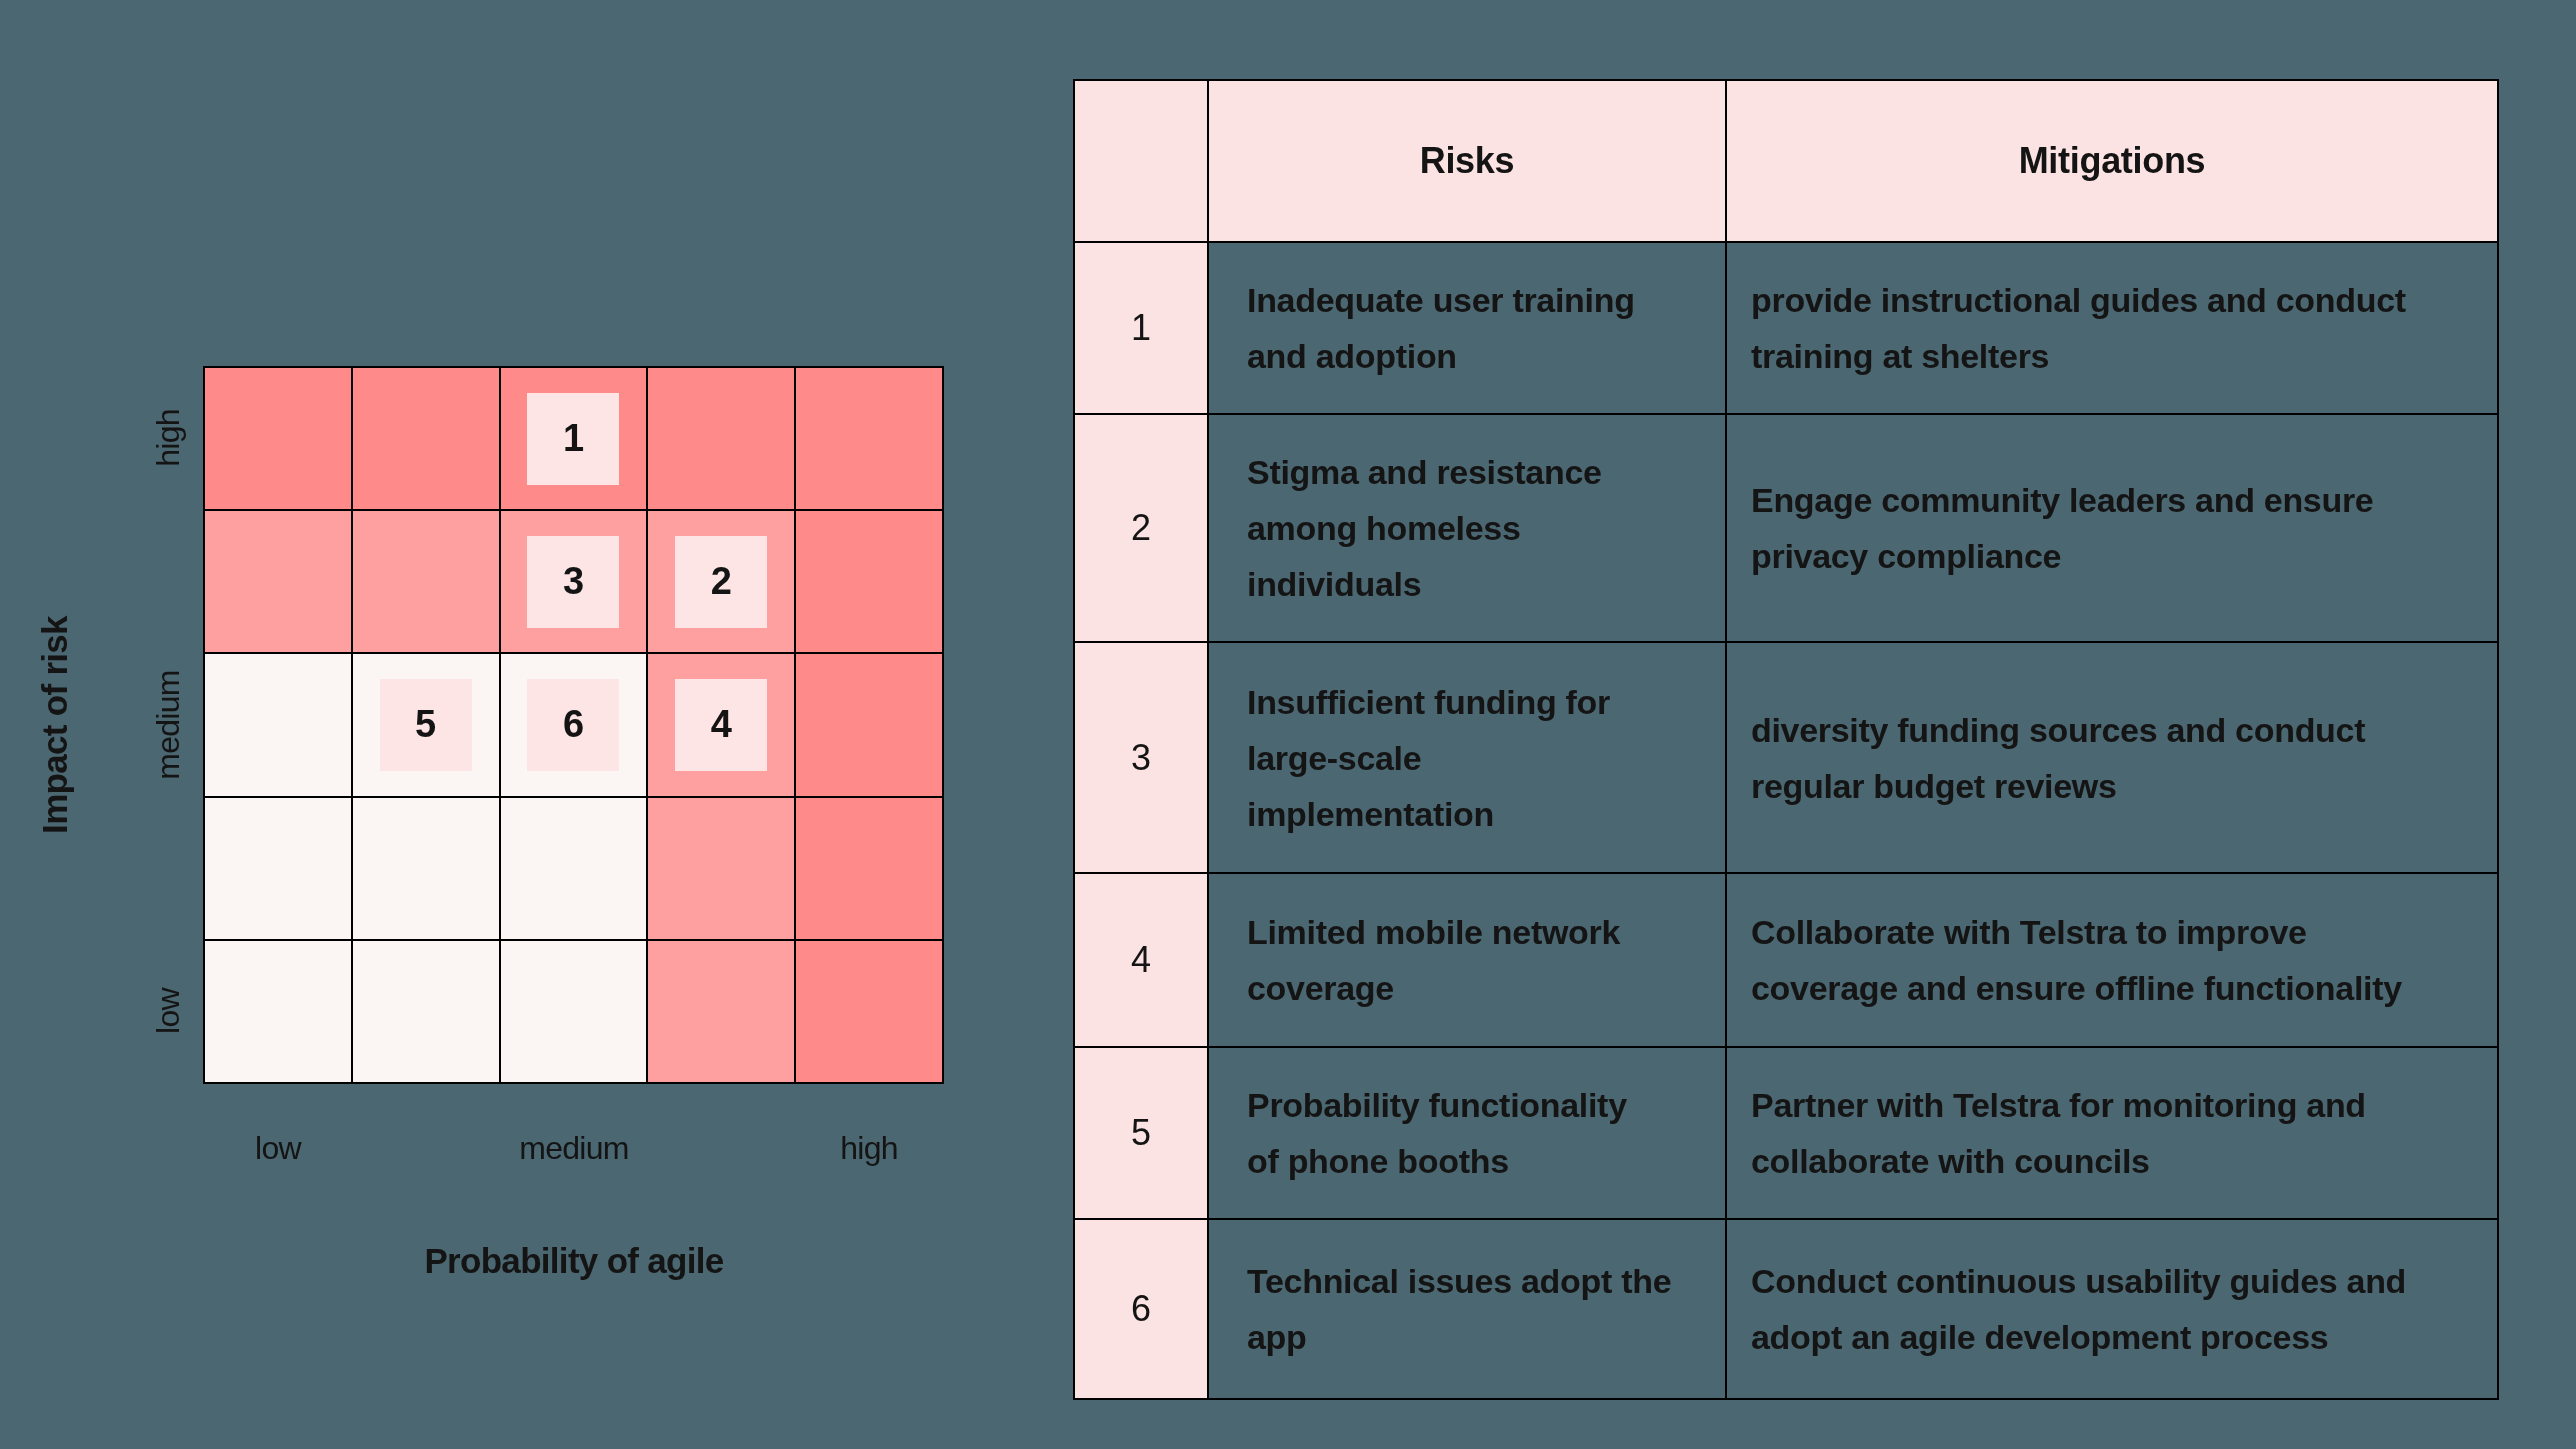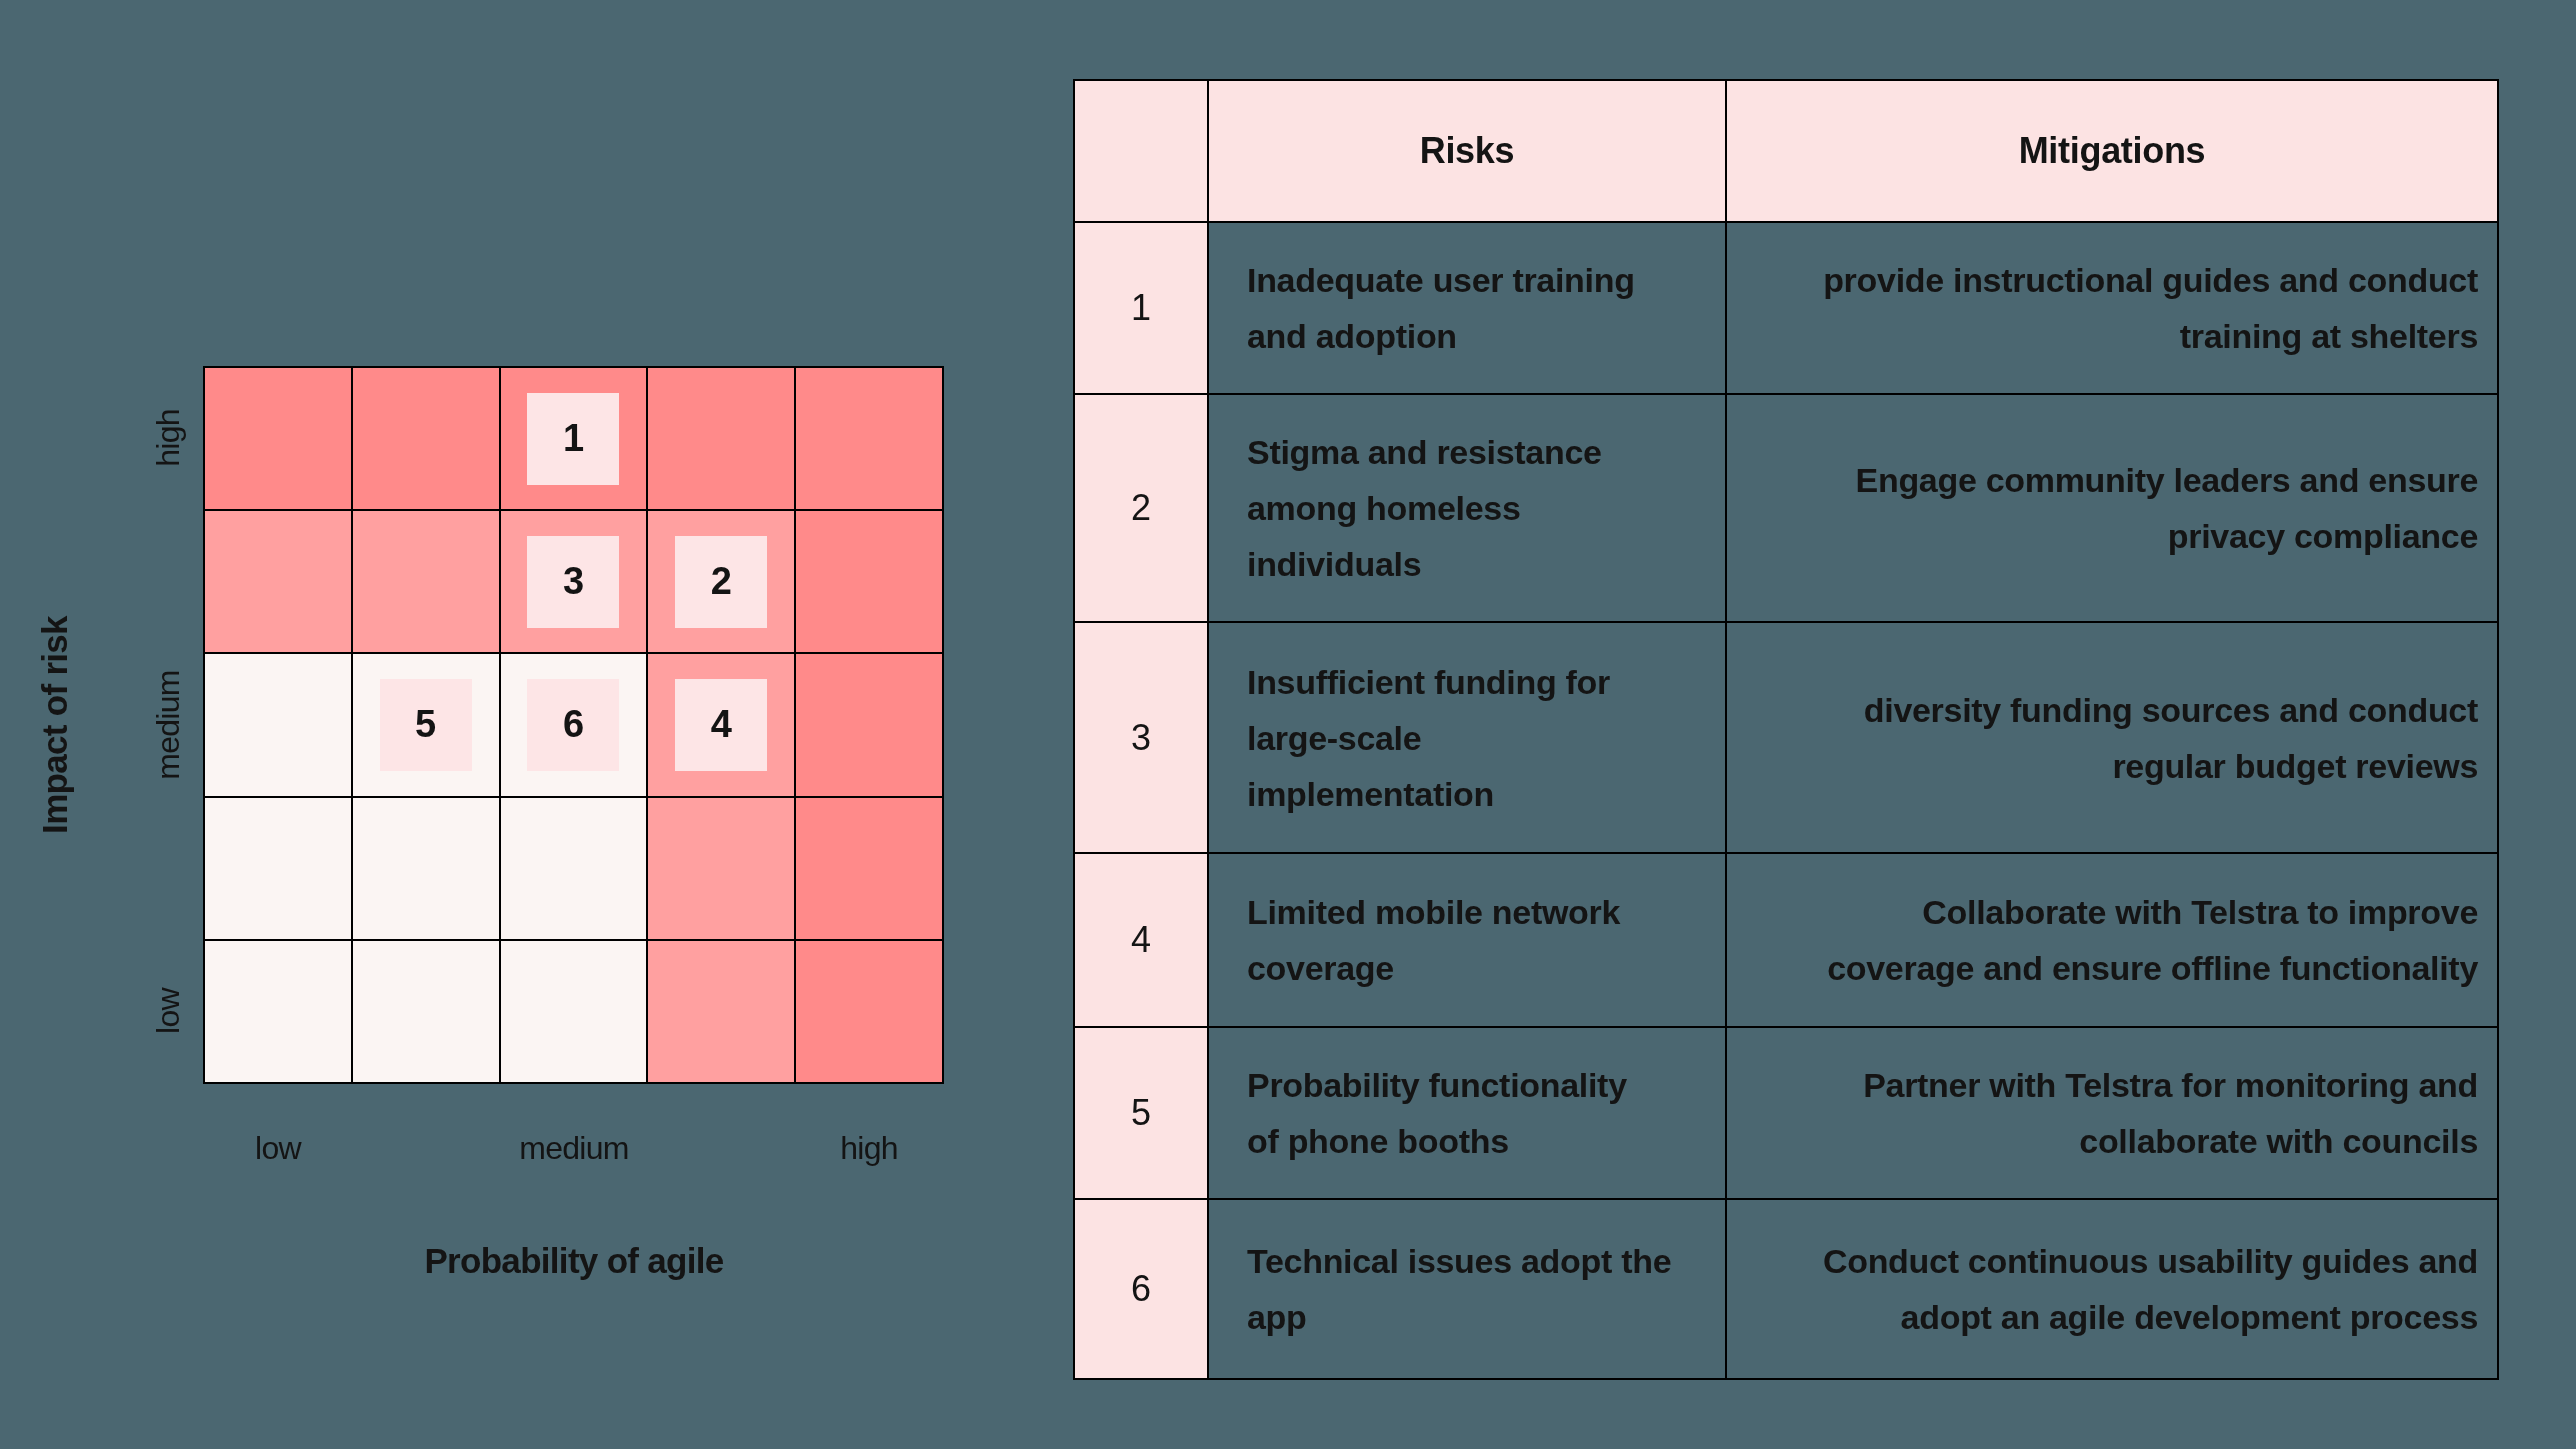--- a/index.html
+++ b/index.html
@@ -47,21 +47,21 @@
   }
   .risk-table td.num-cell {
     background:var(--table_pink,#FCE3E3);
     font-size:36px; font-weight:400; text-align:center;
   }
   .risk-table td.text-cell {
     font-size:34px; line-height:56px; letter-spacing:-0.3px;
     white-space:pre-line; vertical-align:middle; background:transparent;
   }
   .risk-table td.risk-cell { padding:0 13.4px 0 38px; }
-  .risk-table td.mitigation-cell { padding:0 19px 0 24px;text-align:right; }
+  .risk-table td.mitigation-cell { padding:0 19px 0 24px; }
 </style>
 </head>
 <body>
 
 <div class="page" style="--background: #4B6771; --cell_high: #FF8A8A; --cell_medium: #FFA0A0; --cell_low: #FBF5F3; --marker_bg: #FDE5E6; --table_pink: #FCE3E3; --grid_line: #000000; --text: #141414;">
 
   <div class="axis-title vertical" style="left:55px; top:725px;">Impact of risk</div>
 
   <div id="y-ticks">
       <div class="tick vertical" style="left: 168px; top: 438px;">high</div>
@@ -117,21 +117,21 @@
 
   <div class="axis-title" style="left:574px; top:1261px;">Probability of agile</div>
 
   <table class="risk-table">
     <colgroup>
       <col style="width:134px">
         <col style="width:518px">
         <col style="width:772px">
     </colgroup>
     <thead>
-      <tr style="height:142px">
+      <tr style="height:162px">
         <th></th>
         <th>Risks</th>
         <th>Mitigations</th>
       </tr>
     </thead>
     <tbody id="table-body">
         <tr style="height: 172px;">
           <td class="num-cell">1</td>
           <td class="text-cell risk-cell">Inadequate user training
 and adoption</td>

